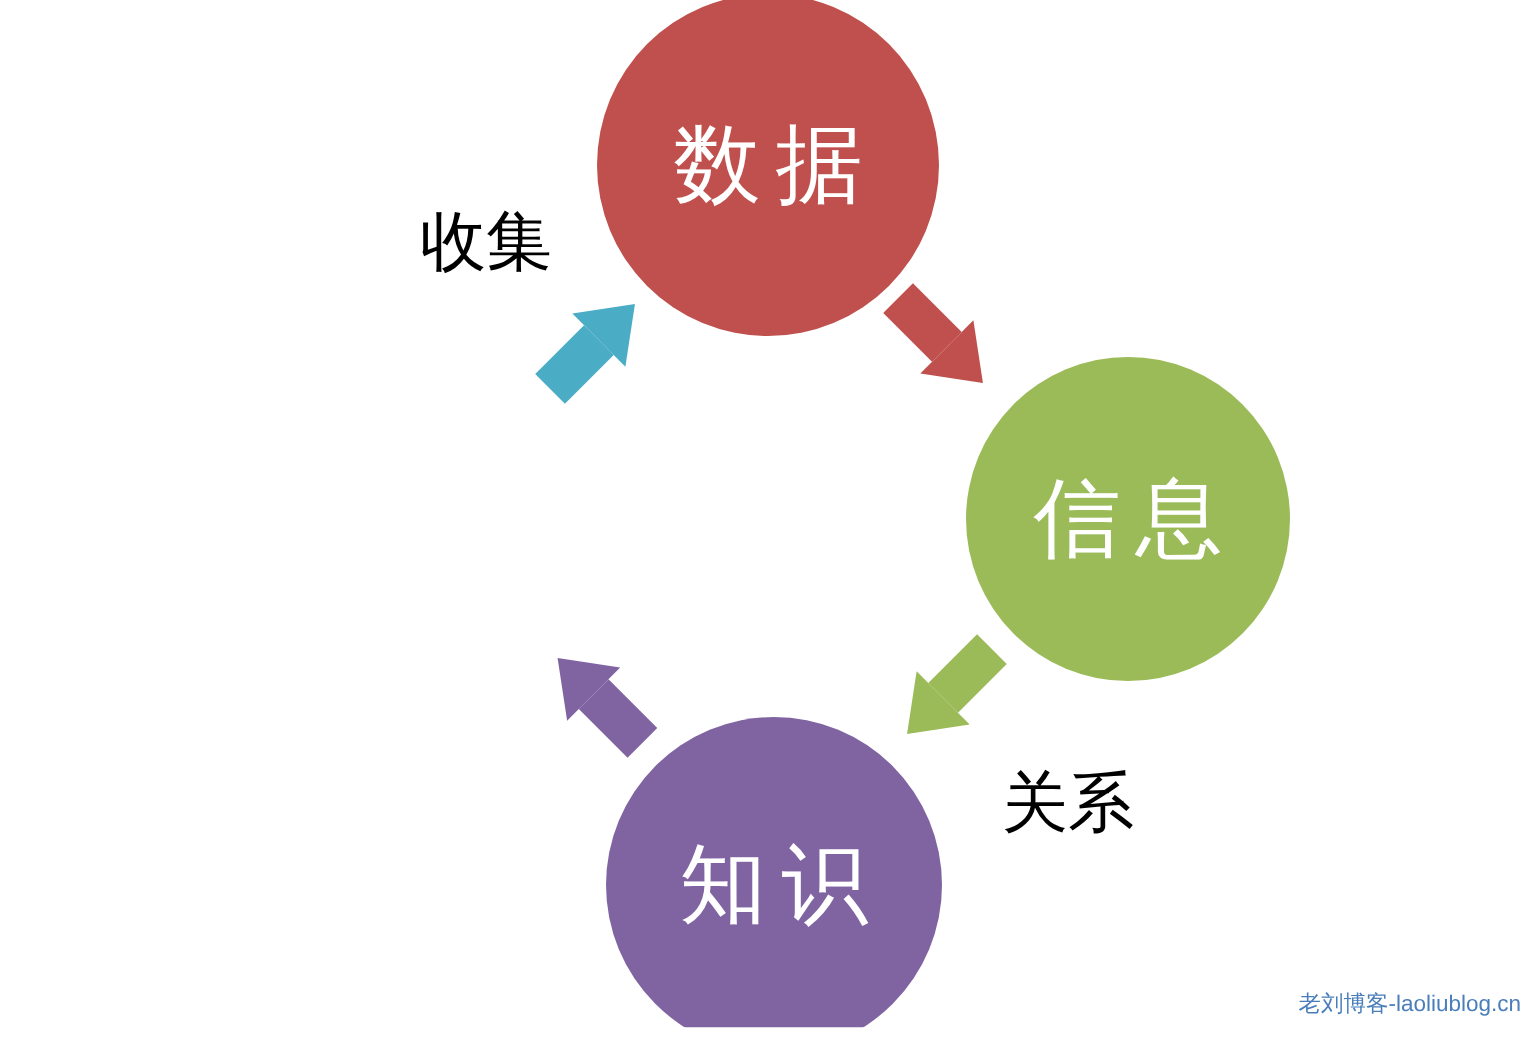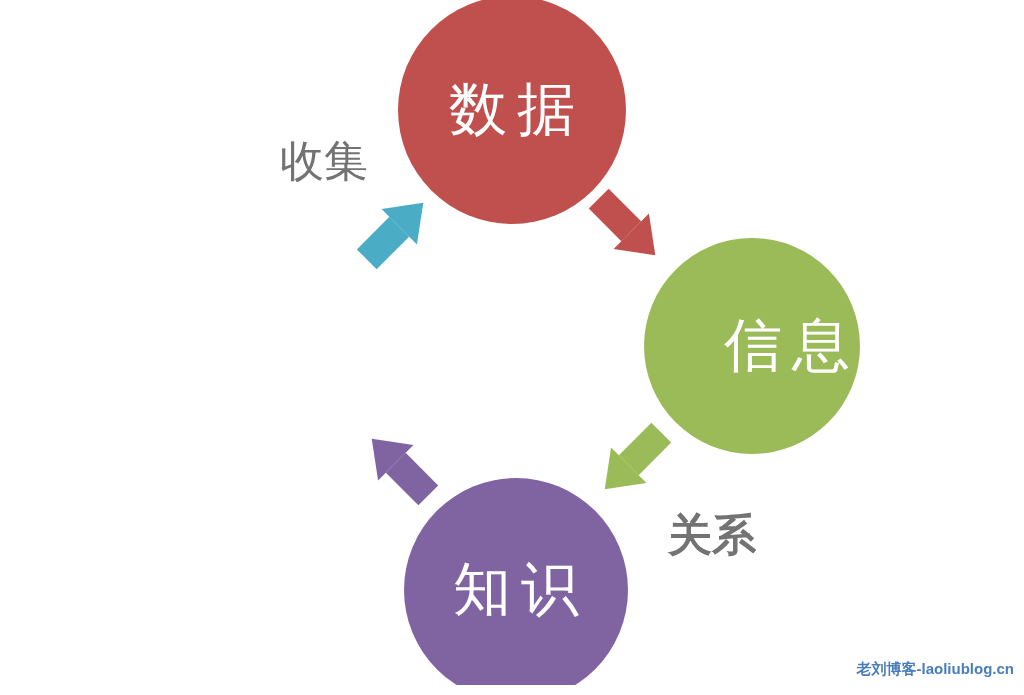--- a/index.html
+++ b/index.html
@@ -20,34 +20,34 @@
     border-radius: 50%;
     display: flex;
     align-items: center;
     justify-content: center;
     color: #ffffff;
     font-size: 58px;
     letter-spacing: 10px;
     text-indent: 10px; 
   }
   .circle-data      { left: 398px; top:  -4px; width: 228px; height: 228px; }
-  .circle-info      { left: 644px; top: 238px; width: 216px; height: 216px; justify-content: flex-end; }
+  .circle-info      { left: 644px; top: 238px; width: 216px; height: 216px; }
   .circle-knowledge { left: 404px; top: 478px; width: 224px; height: 224px; }
   .circle-wisdom    { left: 166px; top: 234px; width: 222px; height: 222px; }
 
   .flow-label {
     position: absolute;
     font-size: 44px;
-    color: #737373;
+    color: #000000;
     line-height: 1;
     white-space: nowrap;
   }
   .label-collect  { left: 280px; top: 140px; }
   .label-clean    { left: 662px; top: 160px; }
-  .label-relation { left: 668px; top: 514px; font-weight: bold; }
+  .label-relation { left: 668px; top: 514px; }
   .label-apply    { left: 280px; top: 504px; }
 
   .arrow {
     position: absolute;
     width: 80px;
     height: 50px;
   }
   .arrow-body {
     position: absolute;
     left: 0;
@@ -70,21 +70,21 @@
   .arrow-clean    { left: 587px; top: 202px; transform: rotate(45deg); }
   .arrow-relation { left: 593px; top: 436px; transform: rotate(135deg); }
   .arrow-apply    { left: 360px; top: 442px; transform: rotate(-135deg); }
 
   .watermark {
     position: absolute;
     right: 10px;
     bottom: 6px;
     font-size: 15px;
     font-family: "Liberation Sans", "DejaVu Sans", sans-serif;
-    font-weight: bold;
+    font-weight: normal;
     white-space: nowrap;
   }
 </style>
 </head>
 <body>
 
 <div class="stage">
 
   <div class="circle circle-data" style="background-color: rgb(192, 80, 77);">
     <span>数据</span>

